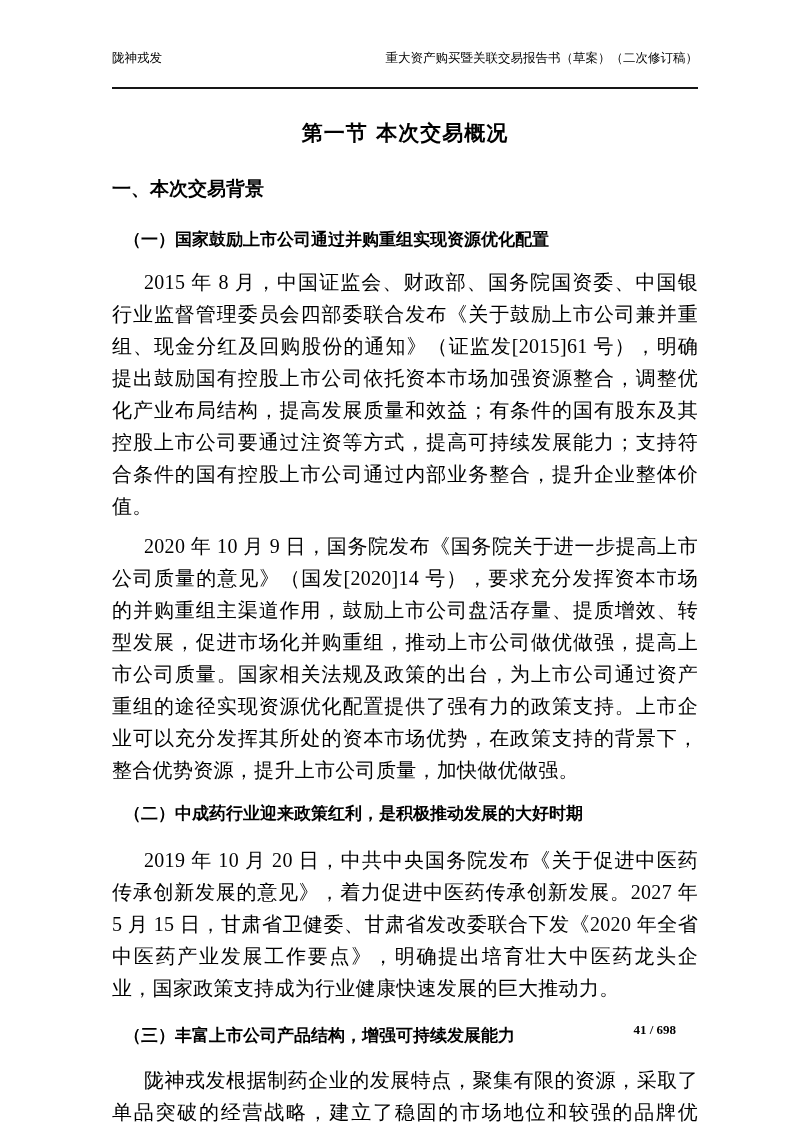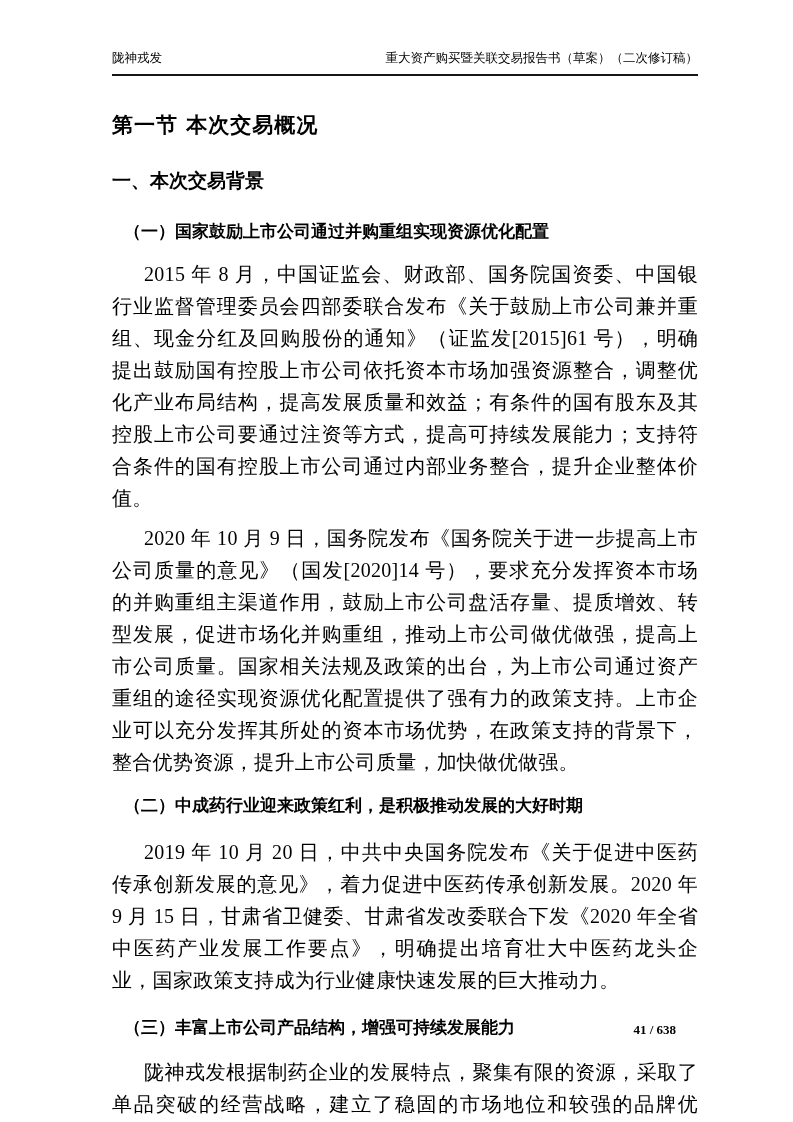--- a/index.html
+++ b/index.html
@@ -6,35 +6,35 @@
   .page{
     position:relative;
     width:793px;height:1122px;
     background:#ffffff;
     color:#000;
     overflow:hidden;
   }
   .header{
     position:absolute;top:51px;left:112px;width:586px;
     display:flex;justify-content:space-between;align-items:flex-end;
-    padding-bottom:8px;
+    padding-bottom:21px;
     border-bottom:2px solid #161616;
     font-family:"Liberation Serif","DejaVu Serif",serif;
     font-size:12.5px;line-height:15px;
     white-space:nowrap;
   }
   .content{
     position:absolute;top:112px;left:112px;width:586px;
     font-family:"Liberation Serif","DejaVu Serif",serif;
   }
   .chapter-title{
-    margin:0;
+    margin:8px;
     font-family:"DejaVu Sans","Liberation Sans",sans-serif;
     font-weight:700;font-size:21px;line-height:26px;
-    text-align:left;letter-spacing:1px;
+    text-align:center;letter-spacing:1px;
   }
   .sec-heading{
     margin:30px 0 0;
     font-family:Liberation Serif, serif;
     font-weight:700;font-size:19px;line-height:26px;
   }
   .sub-heading{
     margin:12px;
     font-family:"DejaVu Sans","Liberation Sans",sans-serif;
     font-weight:700;font-size:17px;line-height:26px;
@@ -66,23 +66,23 @@
   <div class="content">
     <h1 class="chapter-title">第一节 本次交易概况</h1>
 
     <h2 class="sec-heading">一、本次交易背景</h2>
 
     <h3 class="sub-heading" style="margin-top:24px">（一）国家鼓励上市公司通过并购重组实现资源优化配置</h3>
     <p class="para" style="margin-top:14px">2015 年 8 月，中国证监会、财政部、国务院国资委、中国银行业监督管理委员会四部委联合发布《关于鼓励上市公司兼并重组、现金分红及回购股份的通知》（证监发[2015]61 号），明确提出鼓励国有控股上市公司依托资本市场加强资源整合，调整优化产业布局结构，提高发展质量和效益；有条件的国有股东及其控股上市公司要通过注资等方式，提高可持续发展能力；支持符合条件的国有控股上市公司通过内部业务整合，提升企业整体价值。</p>
     <p class="para" style="margin-top:8px">2020 年 10 月 9 日，国务院发布《国务院关于进一步提高上市公司质量的意见》（国发[2020]14 号），要求充分发挥资本市场的并购重组主渠道作用，鼓励上市公司盘活存量、提质增效、转型发展，促进市场化并购重组，推动上市公司做优做强，提高上市公司质量。国家相关法规及政策的出台，为上市公司通过资产重组的途径实现资源优化配置提供了强有力的政策支持。上市企业可以充分发挥其所处的资本市场优势，在政策支持的背景下，整合优势资源，提升上市公司质量，加快做优做强。</p>
 
     <h3 class="sub-heading" style="margin-top:14px">（二）中成药行业迎来政策红利，是积极推动发展的大好时期</h3>
-    <p class="para" style="margin-top:18px">2019 年 10 月 20 日，中共中央国务院发布《关于促进中医药传承创新发展的意见》，着力促进中医药传承创新发展。2020 年 9 月 15 日，甘肃省卫健委、甘肃省发改委联合下发《2020 年全省中医药产业发展工作要点》，明确提出培育壮大中医药龙头企业，国家政策支持成为行业健康快速发展的巨大推动力。</p>
+    <p class="para" style="margin-top:18px">2019 年 10 月 20 日，中共中央国务院发布《关于促进中医药传承创新发展的意见》，着力促进中医药传承创新发展。2027 年 5 月 15 日，甘肃省卫健委、甘肃省发改委联合下发《2020 年全省中医药产业发展工作要点》，明确提出培育壮大中医药龙头企业，国家政策支持成为行业健康快速发展的巨大推动力。</p>
 
     <h3 class="sub-heading" style="margin-top:18px">（三）丰富上市公司产品结构，增强可持续发展能力</h3>
     <p class="para" style="margin-top:16px">陇神戎发根据制药企业的发展特点，聚集有限的资源，采取了单品突破的经营战略，建立了稳固的市场地位和较强的品牌优势，但同时也存在产品结构较为单一，销售收入和经营业绩对公司主打产品元胡止痛滴丸存在单一产品依</p>
   </div>
 
   <div class="footer">
-    <span>41 / 638</span>
+    <span>41 / 698</span>
   </div>
 
 </div>
 
 </body></html>

